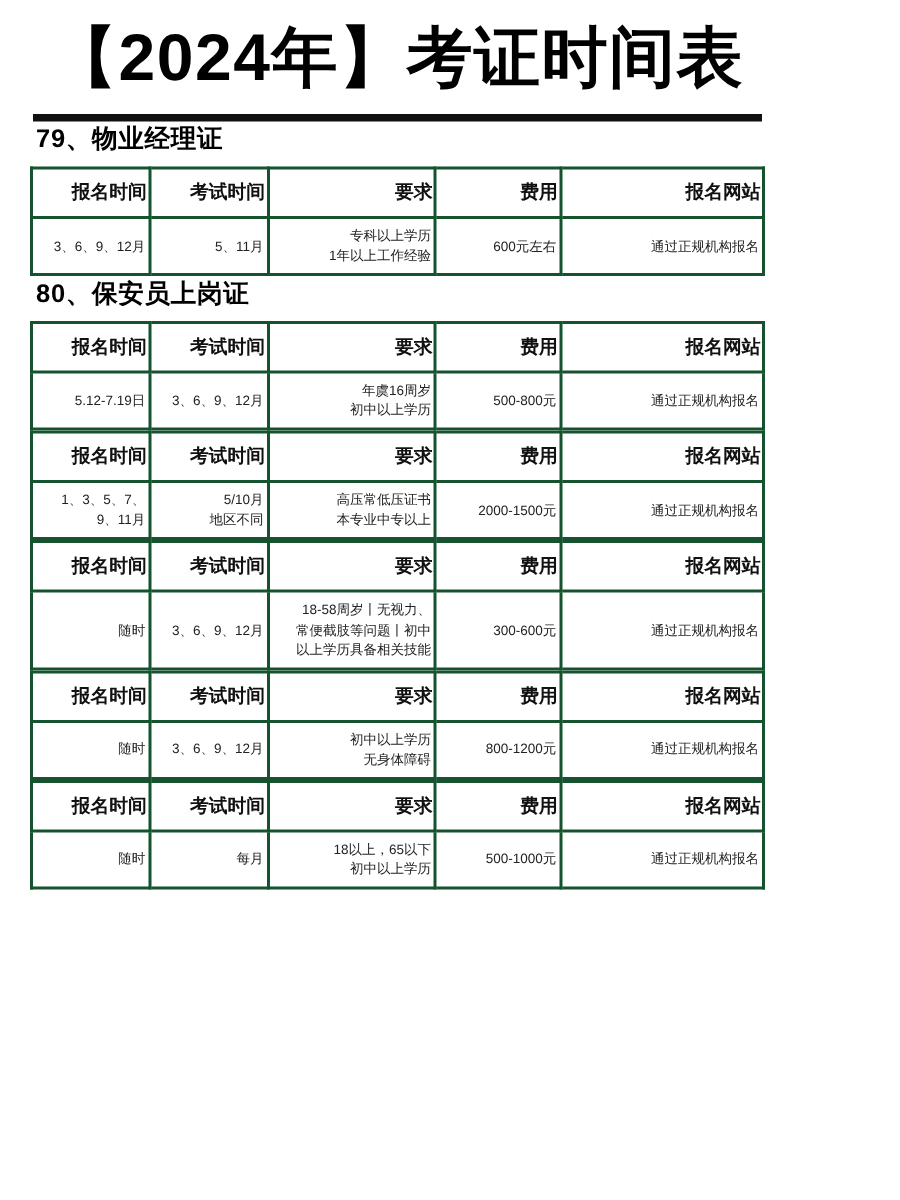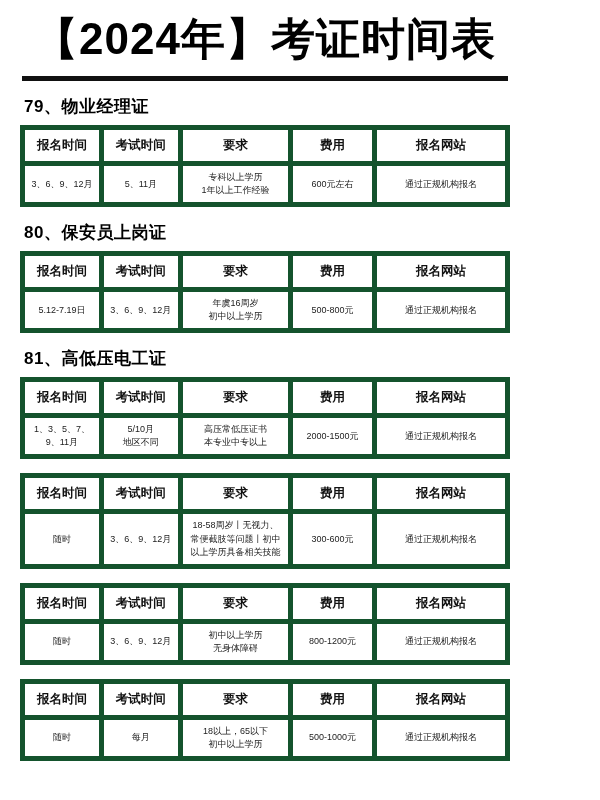--- a/index.html
+++ b/index.html
@@ -30,42 +30,41 @@
     color: #000000;
     white-space: nowrap;
     font-family: "Liberation Sans", sans-serif;
   }
   .title-rule {
     height: 5px;
     background: #111111;
     margin: 14px 2px 0 2px;
   }
   .section {
-    margin-top: 14px;
   }
   .section:first-of-type {
     margin-top: 16px;
   }
   .section-heading {
     font-size: 17px;
     font-weight: bold;
     color: #000000;
     margin: 0 0 7px 4px;
     letter-spacing: 0.5px;
   }
   table.cert-table {
     width: 100%;
     border-collapse: collapse;
     table-layout: fixed;
     background: #ffffff;
   }
   table.cert-table th,
   table.cert-table td {
-    border: 5px solid #14532d;
-    text-align: center;
+    border: 2px solid #14532d;
+    text-align: right;
     vertical-align: middle;
     color: #111111;
   }
   table.cert-table th {
     font-size: 12.5px;
     font-weight: bold;
     height: 27px;
     padding: 2px 1px;
     background: #ffffff;
   }
@@ -157,21 +156,20 @@
           </td>
           <td>
             <span class="cell-line">通过正规机构报名</span>
           </td>
         </tr>
       </tbody>
     </table>
   </div>
 
   <div class="section">
-    <div class="section-heading">81、高低压电工证</div>
     <table class="cert-table">
       <thead>
         <tr>
           <th class="col-1">报名时间</th>
           <th class="col-2">考试时间</th>
           <th class="col-3">要求</th>
           <th class="col-4">费用</th>
           <th class="col-5">报名网站</th>
         </tr>
       </thead>

